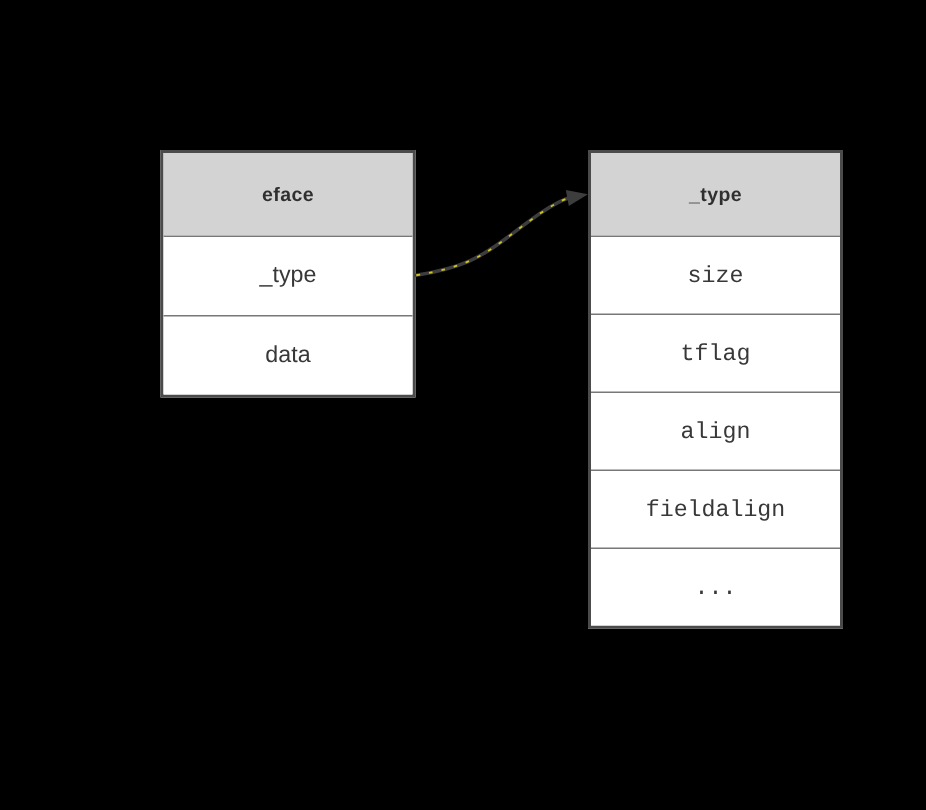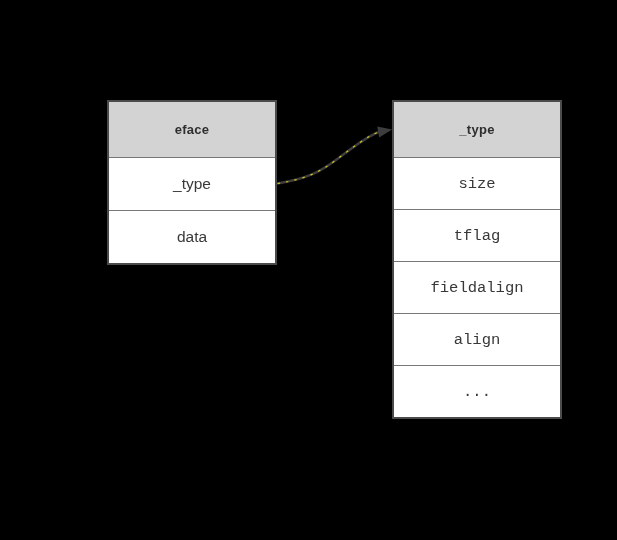--- a/index.html
+++ b/index.html
@@ -75,24 +75,24 @@
     <div class="hdr">
       <span>_type</span>
     </div>
     <div class="row">
       <span>size</span>
     </div>
     <div class="row">
       <span>tflag</span>
     </div>
     <div class="row">
-      <span>fieldalign</span>
+      <span>align</span>
     </div>
     <div class="row">
-      <span>align</span>
+      <span>fieldalign</span>
     </div>
     <div class="row">
       <span>...</span>
     </div>
   </div>
 
   <svg class="arrow-layer" viewBox="0 0 617 540" xmlns="http://www.w3.org/2000/svg">
     <path d="M 277.5 183.5 C 308 178.5, 320 172, 338 158.5 C 352 148, 368 135.5, 379 132" fill="none" stroke="#3d3d3d" stroke-width="2.4" stroke-linecap="round"></path>
     <path d="M 277.5 183.5 C 308 178.5, 320 172, 338 158.5 C 352 148, 368 135.5, 379 132" fill="none" stroke="#d2c41e" stroke-width="1.2" stroke-linecap="butt" stroke-dasharray="2.5 6"></path>
     <polygon points="392,129.5 379.2,137.4 377.2,126.6" fill="#3d3d3d"></polygon>

